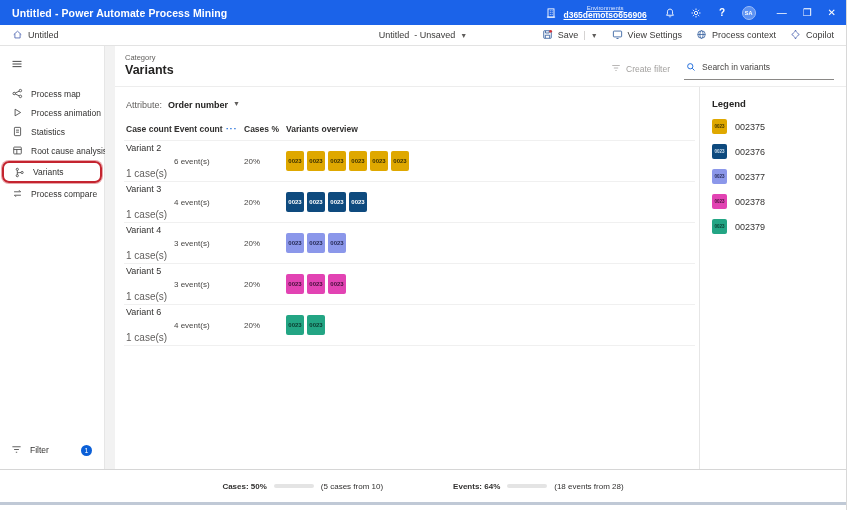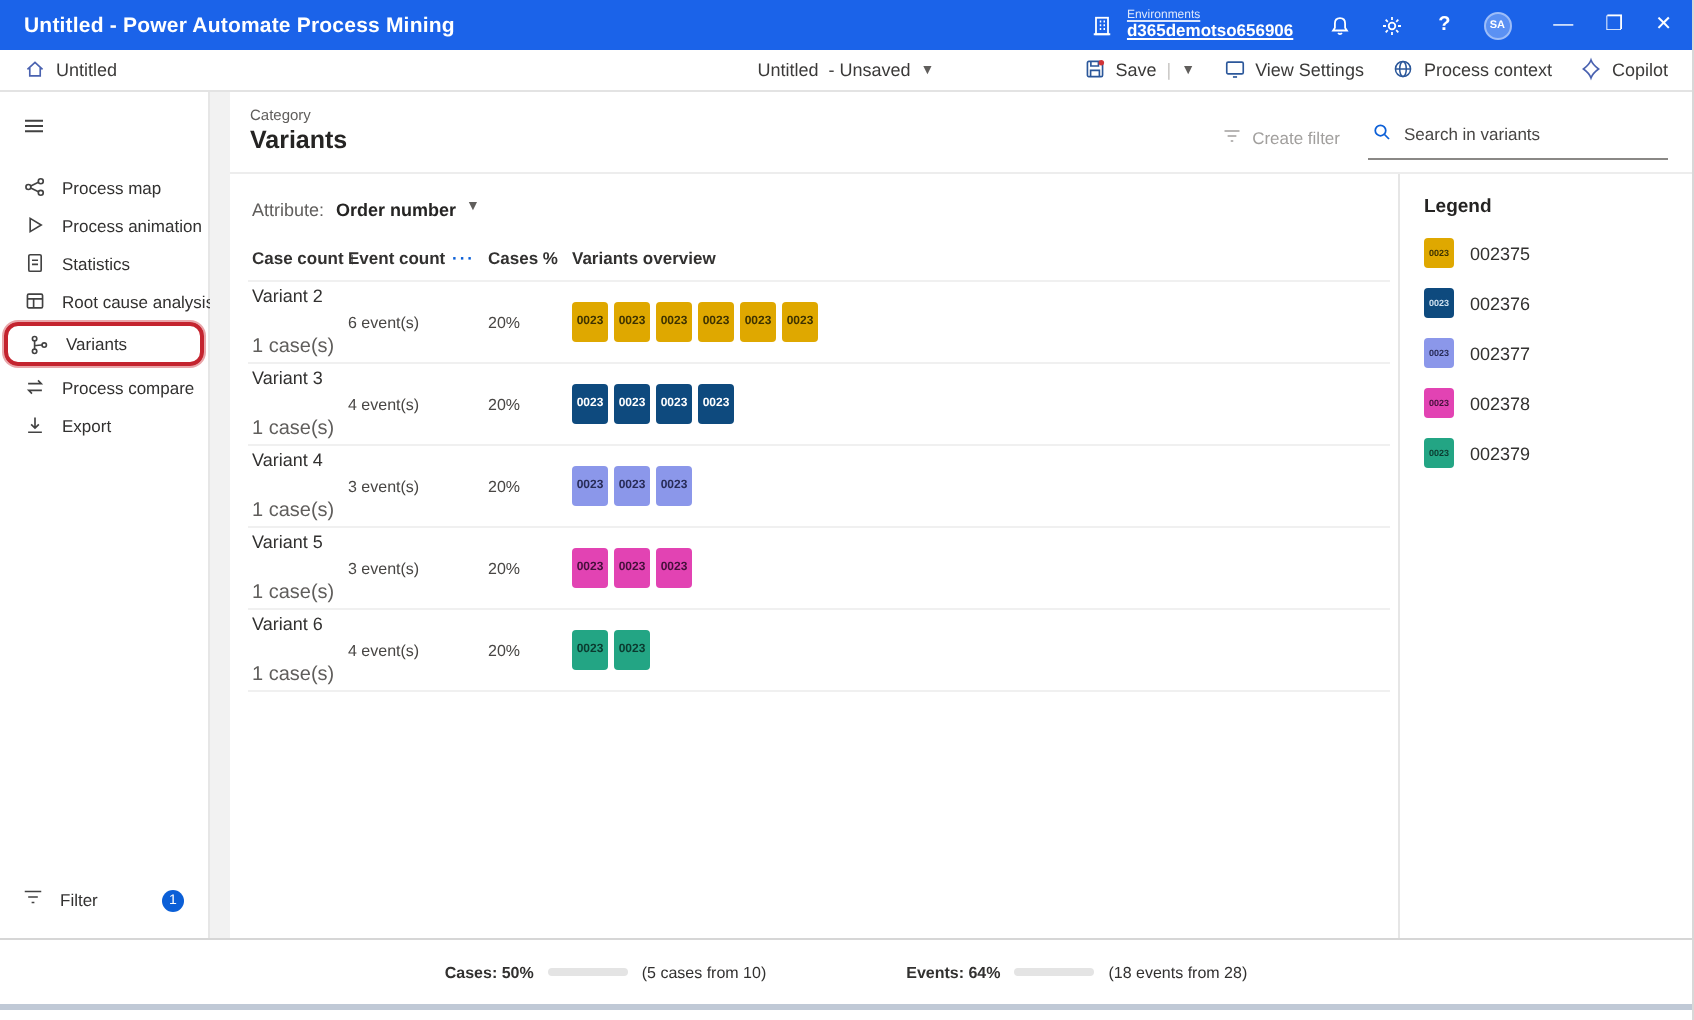--- a/index.html
+++ b/index.html
@@ -1,21 +1,21 @@
 <!DOCTYPE html>
 <html><head>
 <meta charset="utf-8">
 <style>
   * { margin:0; padding:0; box-sizing:border-box; }
   html,body { background:#fff; }
   body { font-family:"Liberation Sans", sans-serif; color:#323130; width:847px; height:510px; overflow:hidden; }
   .window { width:847px; height:510px; display:flex; flex-direction:column; border-right:1px solid #d8d8d8; }
 
   
-  .titlebar { height:25px; background:#1b63e9; display:flex; align-items:center; padding:0 10px 0 12px; color:#fff; flex:0 0 auto; }
+  .titlebar { height:25px; background:#1b63e9; display:flex; align-items:center; padding:0 10px 0 12px; color:#fff; flex:0 0 auto;text-align:center; }
   .titlebar-title { font-size:10.5px; font-weight:bold; letter-spacing:.1px; }
   .titlebar-right { margin-left:auto; display:flex; align-items:center; gap:13px; }
   .env { display:flex; align-items:center; gap:6px; margin-right:4px;text-decoration:underline; }
   .env-text { display:flex; flex-direction:column; line-height:1.05; }
   .env-label { font-size:6px; opacity:.85; }
   .env-name { font-size:8.5px; font-weight:bold; }
   .tb-icon { width:13px; height:13px; display:flex; align-items:center; justify-content:center; cursor:pointer; }
   .tb-icon svg { display:block; }
   .qmark { font-size:10px; font-weight:bold; color:#fff; }
   .avatar { width:14px; height:14px; border-radius:50%; background:#5b91f3; border:1px solid #9dbdf8; color:#fff; font-size:5.5px; font-weight:bold; display:flex; align-items:center; justify-content:center; }
@@ -259,28 +259,20 @@
 
   <div class="nav-item">
     <span class="ic">
               <svg width="11" height="11" viewBox="0 0 16 16" fill="none" stroke="#424242" stroke-width="1.2">
                 <path d="M3 5.5h9.5l-2.3-2.3M13 10.5H3.5l2.3 2.3"></path>
               </svg>
             </span>
     <span class="lbl">Process compare</span>
   </div>
 
-  <div class="nav-item">
-    <span class="ic">
-              <svg width="11" height="11" viewBox="0 0 16 16" fill="none" stroke="#424242" stroke-width="1.2">
-                <path d="M8 2.5v7.5M5.2 7.5L8 10.3l2.8-2.8M3 13.3h10"></path>
-              </svg>
-            </span>
-    <span class="lbl">Export</span>
-  </div>
 </div>
       <div class="sidebar-spacer"></div>
       <div class="filter-row">
         <span>
           <svg width="11" height="11" viewBox="0 0 16 16" fill="none" stroke="#424242" stroke-width="1.2">
               <path d="M2 4h12M4.5 8h7M7 12h2"></path>
             </svg>
         </span>
         <span class="filter-label">Filter</span>
         <span class="filter-badge">1</span>

